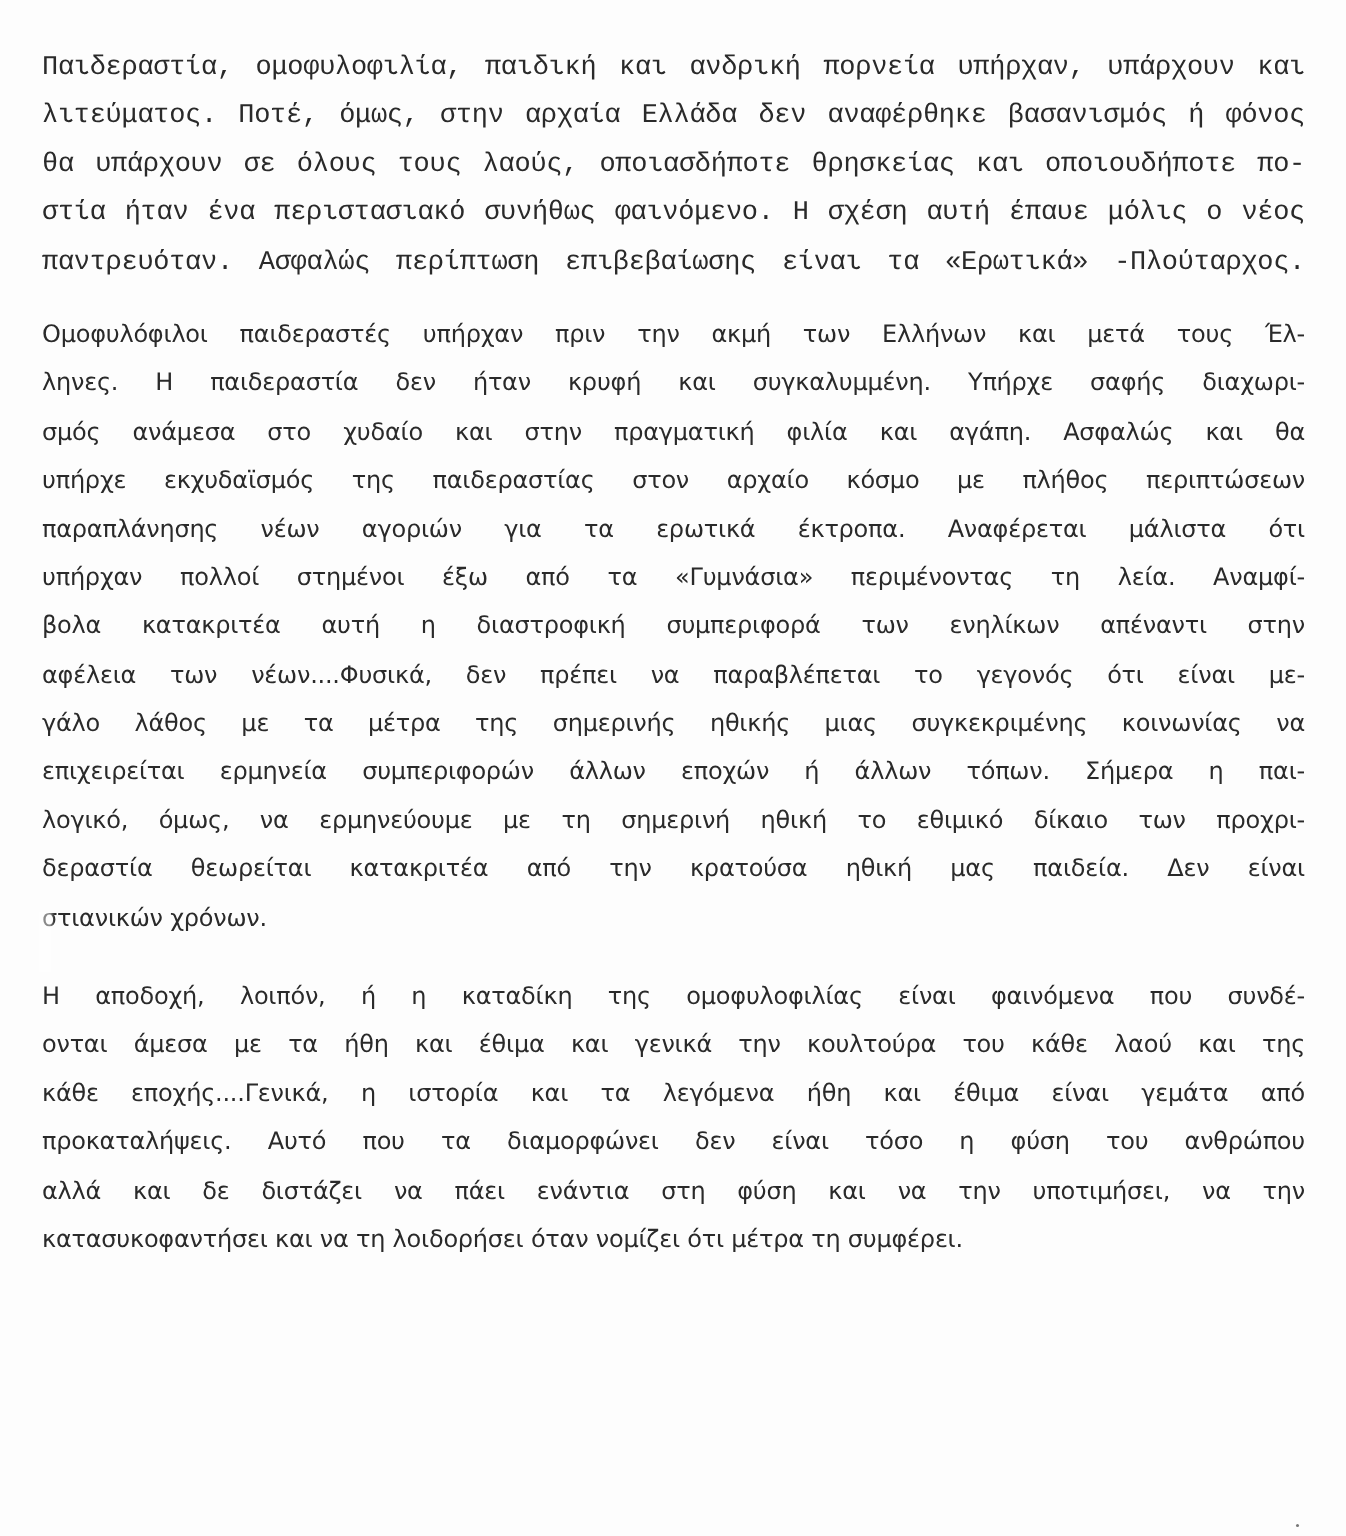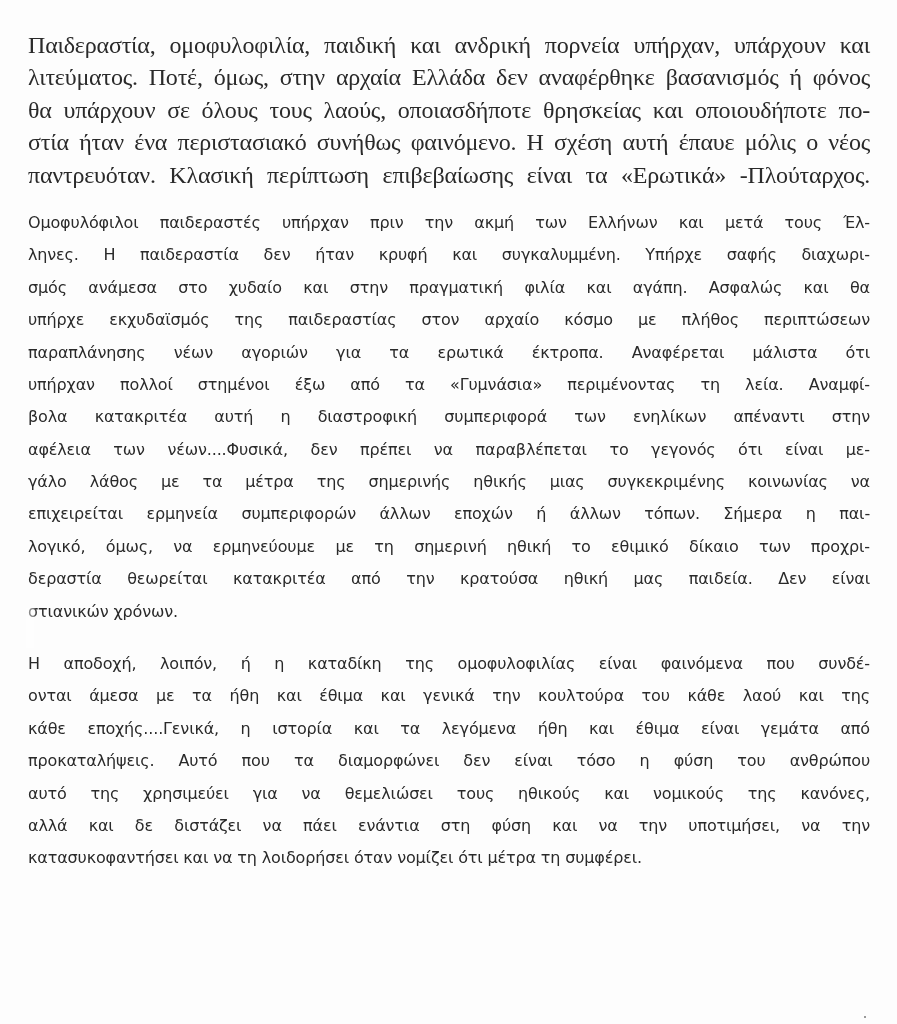--- a/index.html
+++ b/index.html
@@ -31,22 +31,22 @@
     font-size: 16px;
     white-space: nowrap;
     text-align: justify;
     text-align-last: justify;
     letter-spacing: -0.15px;
   }
   .line.last {
     text-align-last: left;
   }
   .para.p1 .line {
-    font-family: Liberation Serif, serif;
-    font-size: 24px;
+    font-family: Liberation Mono, monospace;
+    font-size: 18px;
     letter-spacing: -0.2px;
   }
   .para.p2 { margin-top: 14px; }
   .para.p3 { margin-top: 20px; }
   .speck {
     position: absolute;
     left: 864px;
     top: 1016px;
     width: 2px;
     height: 2px;
@@ -65,21 +65,21 @@
 </style>
 </head>
 <body>
 
 <div class="page">
   <div class="para p1">
     <span class="line">Παιδεραστία, ομοφυλοφιλία, παιδική και ανδρική πορνεία υπήρχαν, υπάρχουν και</span>
     <span class="line">λιτεύματος. Ποτέ, όμως, στην αρχαία Ελλάδα δεν αναφέρθηκε βασανισμός ή φόνος</span>
     <span class="line">θα υπάρχουν σε όλους τους λαούς, οποιασδήποτε θρησκείας και οποιουδήποτε πο-</span>
     <span class="line">στία ήταν ένα περιστασιακό συνήθως φαινόμενο. Η σχέση αυτή έπαυε μόλις ο νέος</span>
-    <span class="line">παντρευόταν. Κλασική περίπτωση επιβεβαίωσης είναι τα «Ερωτικά» -Πλούταρχος.</span>
+    <span class="line">παντρευόταν. Ασφαλώς περίπτωση επιβεβαίωσης είναι τα «Ερωτικά» -Πλούταρχος.</span>
   </div>
 
   <div class="para p2">
     <span class="line">Ομοφυλόφιλοι παιδεραστές υπήρχαν πριν την ακμή των Ελλήνων και μετά τους Έλ-</span>
     <span class="line">ληνες. Η παιδεραστία δεν ήταν κρυφή και συγκαλυμμένη. Υπήρχε σαφής διαχωρι-</span>
     <span class="line">σμός ανάμεσα στο χυδαίο και στην πραγματική φιλία και αγάπη. Ασφαλώς και θα</span>
     <span class="line">υπήρχε εκχυδαϊσμός της παιδεραστίας στον αρχαίο κόσμο με πλήθος περιπτώσεων</span>
     <span class="line">παραπλάνησης νέων αγοριών για τα ερωτικά έκτροπα.  Αναφέρεται μάλιστα ότι</span>
     <span class="line">υπήρχαν πολλοί στημένοι έξω από τα «Γυμνάσια» περιμένοντας τη λεία. Αναμφί-</span>
     <span class="line">βολα κατακριτέα αυτή η διαστροφική συμπεριφορά των ενηλίκων απέναντι στην</span>
@@ -89,20 +89,19 @@
     <span class="line">λογικό, όμως, να ερμηνεύουμε με τη σημερινή ηθική το εθιμικό δίκαιο των προχρι-</span>
     <span class="line">δεραστία θεωρείται κατακριτέα από την κρατούσα ηθική μας παιδεία. Δεν είναι</span>
     <span class="line last">στιανικών χρόνων.</span>
   </div>
 
   <div class="para p3">
     <span class="line">Η αποδοχή, λοιπόν, ή η καταδίκη της ομοφυλοφιλίας είναι φαινόμενα που συνδέ-</span>
     <span class="line">ονται άμεσα με τα ήθη και έθιμα και γενικά την κουλτούρα του κάθε λαού και της</span>
     <span class="line">κάθε εποχής....Γενικά, η ιστορία και τα λεγόμενα ήθη και έθιμα είναι γεμάτα από</span>
     <span class="line">προκαταλήψεις. Αυτό που τα διαμορφώνει δεν είναι τόσο η φύση του ανθρώπου</span>
-    <span class="line">αυτό της χρησιμεύει για να θεμελιώσει τους ηθικούς και νομικούς της κανόνες,</span>
     <span class="line">αλλά και δε διστάζει να πάει ενάντια στη φύση και να την υποτιμήσει, να την</span>
     <span class="line last">κατασυκοφαντήσει και να τη λοιδορήσει όταν νομίζει ότι μέτρα τη συμφέρει.</span>
   </div>
 </div>
 
 <div class="smudge"></div>
 <div class="speck"></div>
 
 </body></html>

